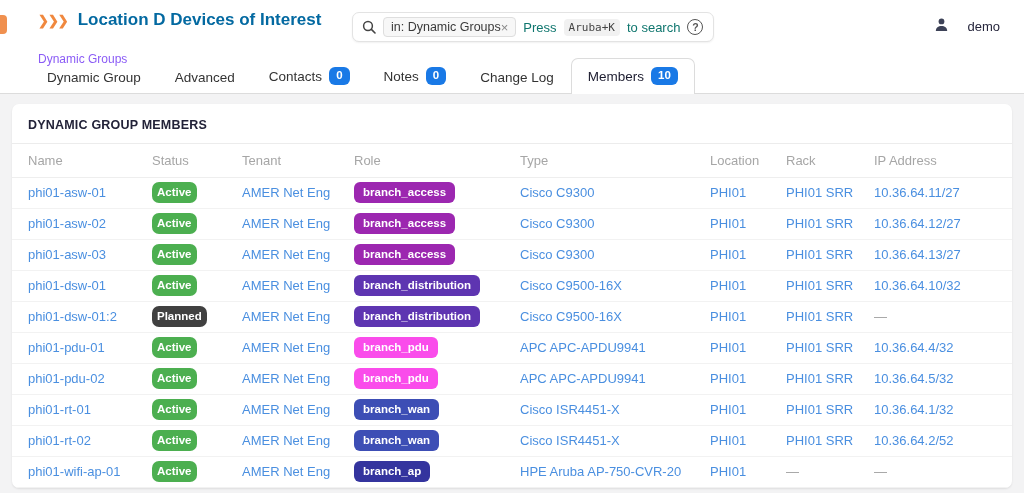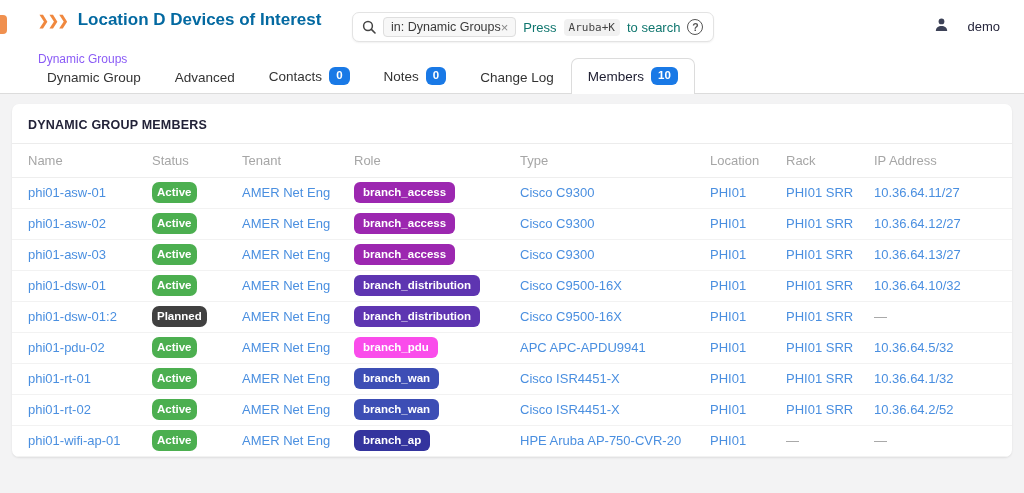--- a/index.html
+++ b/index.html
@@ -204,27 +204,37 @@
             <td><a class="link">phi01-dsw-01:2</a></td>
             <td><span class="badge" style="background: #404040;">Planned</span></td>
             <td><a class="link">AMER Net Eng</a></td>
             <td><span class="badge role" style="background: rgb(94, 53, 177);">branch_distribution</span></td>
             <td><a class="link">Cisco C9500-16X</a></td>
             <td><a class="link">PHI01</a></td>
             <td><a class="link">PHI01 SRR</a></td>
             <td><span class="dash">—</span></td>
           </tr>
           <tr>
-            <td><a class="link">phi01-pdu-02</a></td>
+            <td><a class="link">phi01-pdu-01</a></td>
             <td><span class="badge" style="background: rgb(76, 175, 80);">Active</span></td>
             <td><a class="link">AMER Net Eng</a></td>
             <td><span class="badge role" style="background: rgb(250, 76, 235);">branch_pdu</span></td>
             <td><a class="link">APC APC-APDU9941</a></td>
             <td><a class="link">PHI01</a></td>
             <td><a class="link">PHI01 SRR</a></td>
+            <td><a class="link">10.36.64.4/32</a></td>
+          </tr>
+          <tr>
+            <td><a class="link">phi01-pdu-02</a></td>
+            <td><span class="badge" style="background: rgb(76, 175, 80);">Active</span></td>
+            <td><a class="link">AMER Net Eng</a></td>
+            <td><span class="badge role" style="background: rgb(250, 76, 235);">branch_pdu</span></td>
+            <td><a class="link">APC APC-APDU9941</a></td>
+            <td><a class="link">PHI01</a></td>
+            <td><a class="link">PHI01 SRR</a></td>
             <td><a class="link">10.36.64.5/32</a></td>
           </tr>
           <tr>
             <td><a class="link">phi01-rt-01</a></td>
             <td><span class="badge" style="background: rgb(76, 175, 80);">Active</span></td>
             <td><a class="link">AMER Net Eng</a></td>
             <td><span class="badge role" style="background: rgb(61, 78, 181);">branch_wan</span></td>
             <td><a class="link">Cisco ISR4451-X</a></td>
             <td><a class="link">PHI01</a></td>
             <td><a class="link">PHI01 SRR</a></td>

